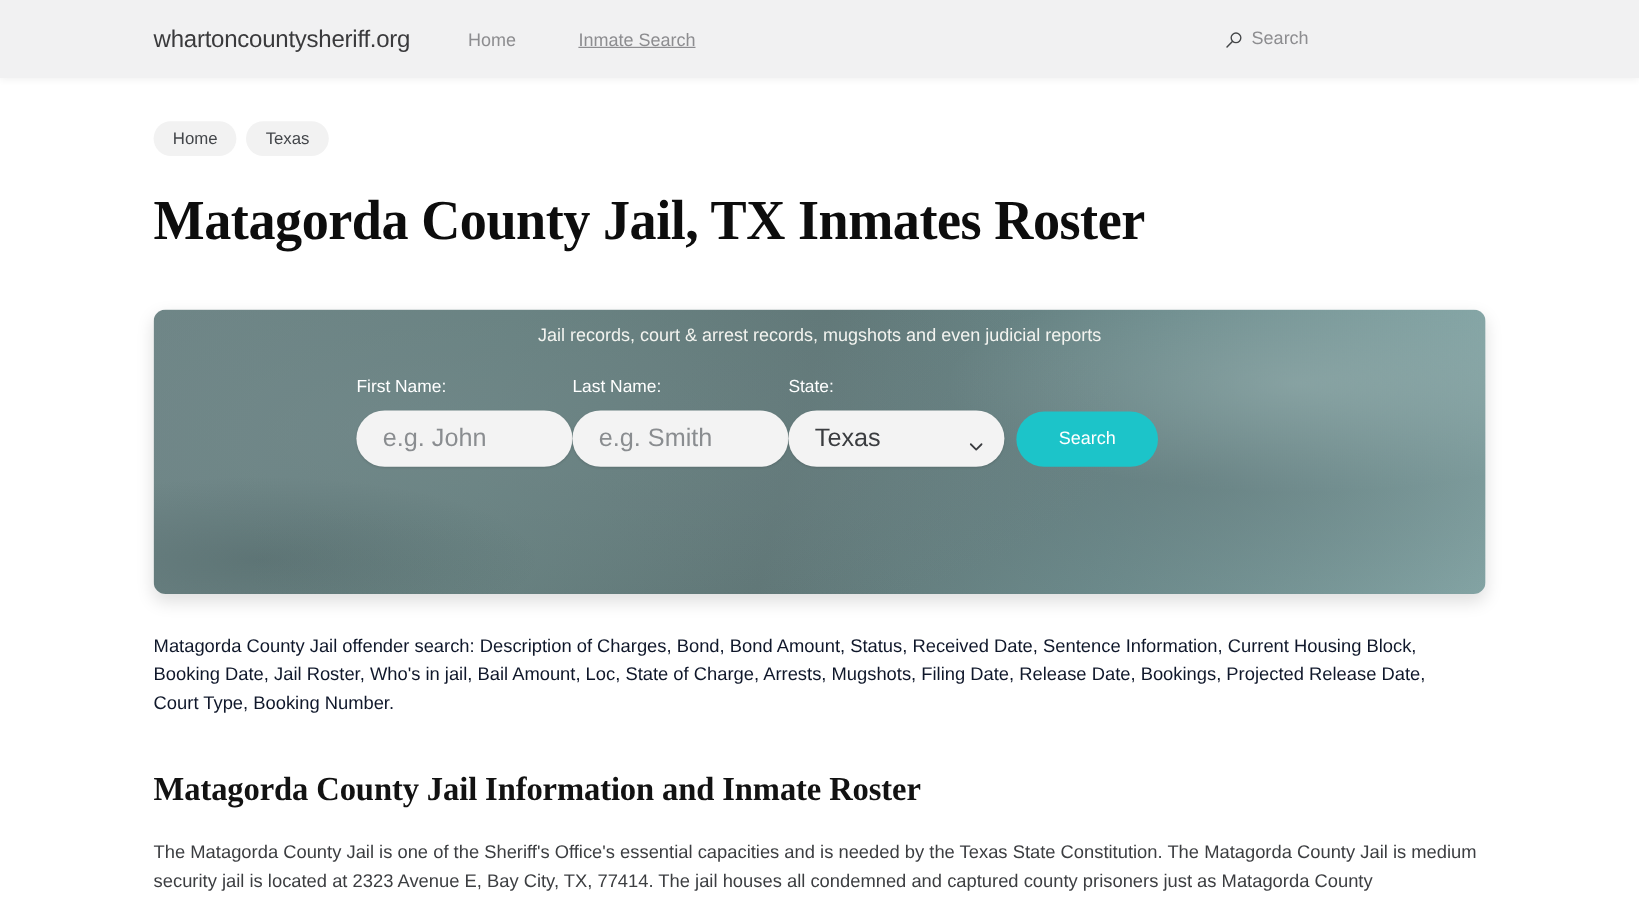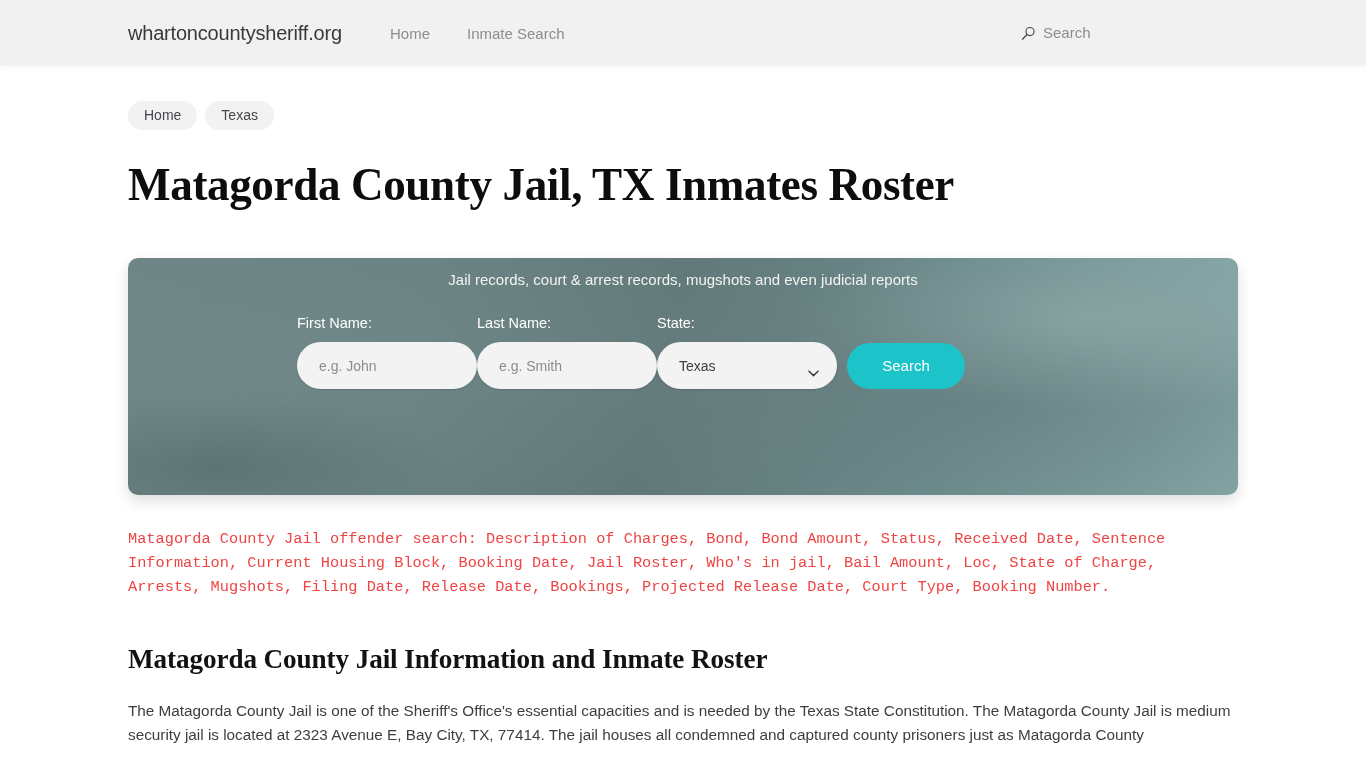--- a/index.html
+++ b/index.html
@@ -43,21 +43,21 @@
   .nav-link {
     position: absolute;
     top: 25px;
     font-size: 15px;
     color: #8d8d90;
     text-decoration: none;
     line-height: 18px;
     white-space: nowrap;
   }
   .nav-home { left: 390px; }
-  .nav-inmate { left: 467px; }
+  .nav-inmate { left: 482px; text-decoration: underline; }
 
   .header-search {
     position: absolute;
     left: 1021px;
     top: 24px;
     display: flex;
     align-items: center;
     gap: 7px;
     cursor: pointer;
   }
@@ -196,21 +196,21 @@
     line-height: 18px;
   }
   .txt-input, .state-select {
     width: 180px;
     height: 47px;
     border-radius: 24px;
     border: none;
     background: #f3f3f3;
     padding: 0 22px;
     font-family: "Liberation Sans", sans-serif;
-    font-size: 14px;
+    font-size: 21px;
     color: #3b3d40;
     outline: none;
     box-shadow: 0 1px 2px rgba(0,0,0,0.13);
   }
   .txt-input::placeholder { color: #8a8d90; }
   .state-wrap { position: relative; }
   .state-select {
     width: 180px;
     -webkit-appearance: none;
     appearance: none;
@@ -239,22 +239,21 @@
     margin-left: 10px;
     padding: 0;
   }
 
   
   .lead {
     margin: 32px 0 0 0;
     width: 1085px;
     font-size: 15.3px;
     line-height: 24.2px;
-    color: #ef4444;
-    font-family: Liberation Mono, monospace;
+    color: #0f172a;
   }
   .section-heading {
     margin: 42px 0 0 0;
     font-family: "Liberation Serif", serif;
     font-size: 28px;
     font-weight: 700;
     color: #121212;
     line-height: 34px;
     letter-spacing: -0.1px;
     transform: scaleX(0.97);

